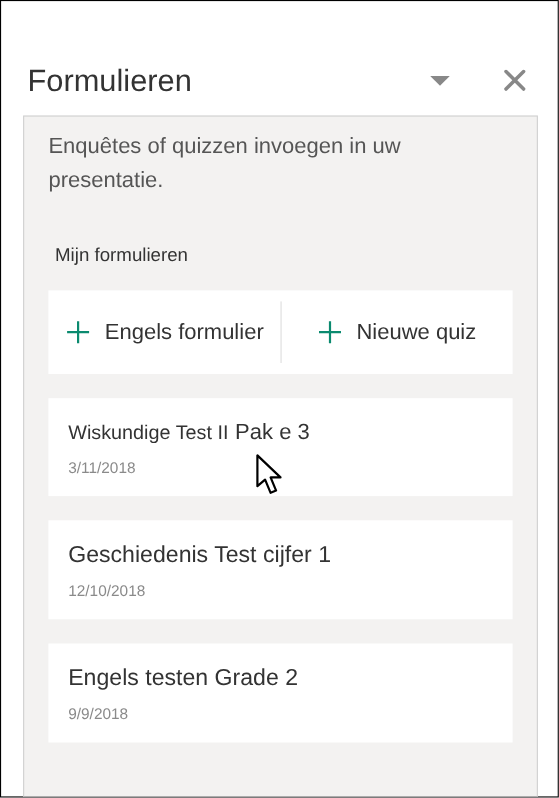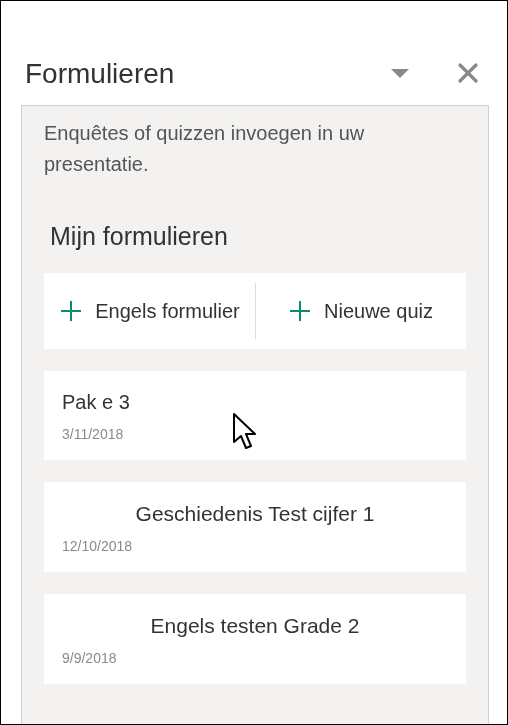--- a/index.html
+++ b/index.html
@@ -59,21 +59,21 @@
       padding: 12px 22px 0 22px;
       overflow: hidden;
     }
     .intro {
       font-size: 20px;
       color: #555;
       line-height: 1.55;
       margin-bottom: 42px;
     }
     .section-title {
-      font-size: 25px;
+      font-size: 17px;
       color: #333;
       font-weight: 400;
       margin-left: 6px;
       margin-bottom: 22px;
     }
     .new-row {
       display: flex;
       background: #fff;
       margin-bottom: 22px;
     }
@@ -127,21 +127,20 @@
       color: #333;
     }
     .card-date {
       font-size: 14px;
       color: #8a8a8a;
       margin-top: 12px;
     }
     .card2-title, .card3-title {
       font-size: 21px;
       color: #333;
-      text-align: center;
     }
     .cursor {
       position: absolute;
       pointer-events: none;
       left: 230px;
       top: 365px;
     }
     .wrap {
       position: relative;
       width: 508px;
@@ -194,20 +193,21 @@
             <line x1="12" y1="2" x2="12" y2="22" stroke="#0b8a6f" stroke-width="2"></line>
             <line x1="2" y1="12" x2="22" y2="12" stroke="#0b8a6f" stroke-width="2"></line>
           </svg>
         </span>
         <span class="new-label">Nieuwe quiz</span>
       </div>
     </div>
 
     <div class="card">
       <div class="card-header">
+        <span class="card-title-main">Wiskundige Test II</span>
         <span class="card-title-aux">Pak e 3</span>
       </div>
       <div class="card-date">3/11/2018</div>
     </div>
 
     <div class="card">
       <div class="card2-title">Geschiedenis Test cijfer 1</div>
       <div class="card-date">12/10/2018</div>
     </div>
 

